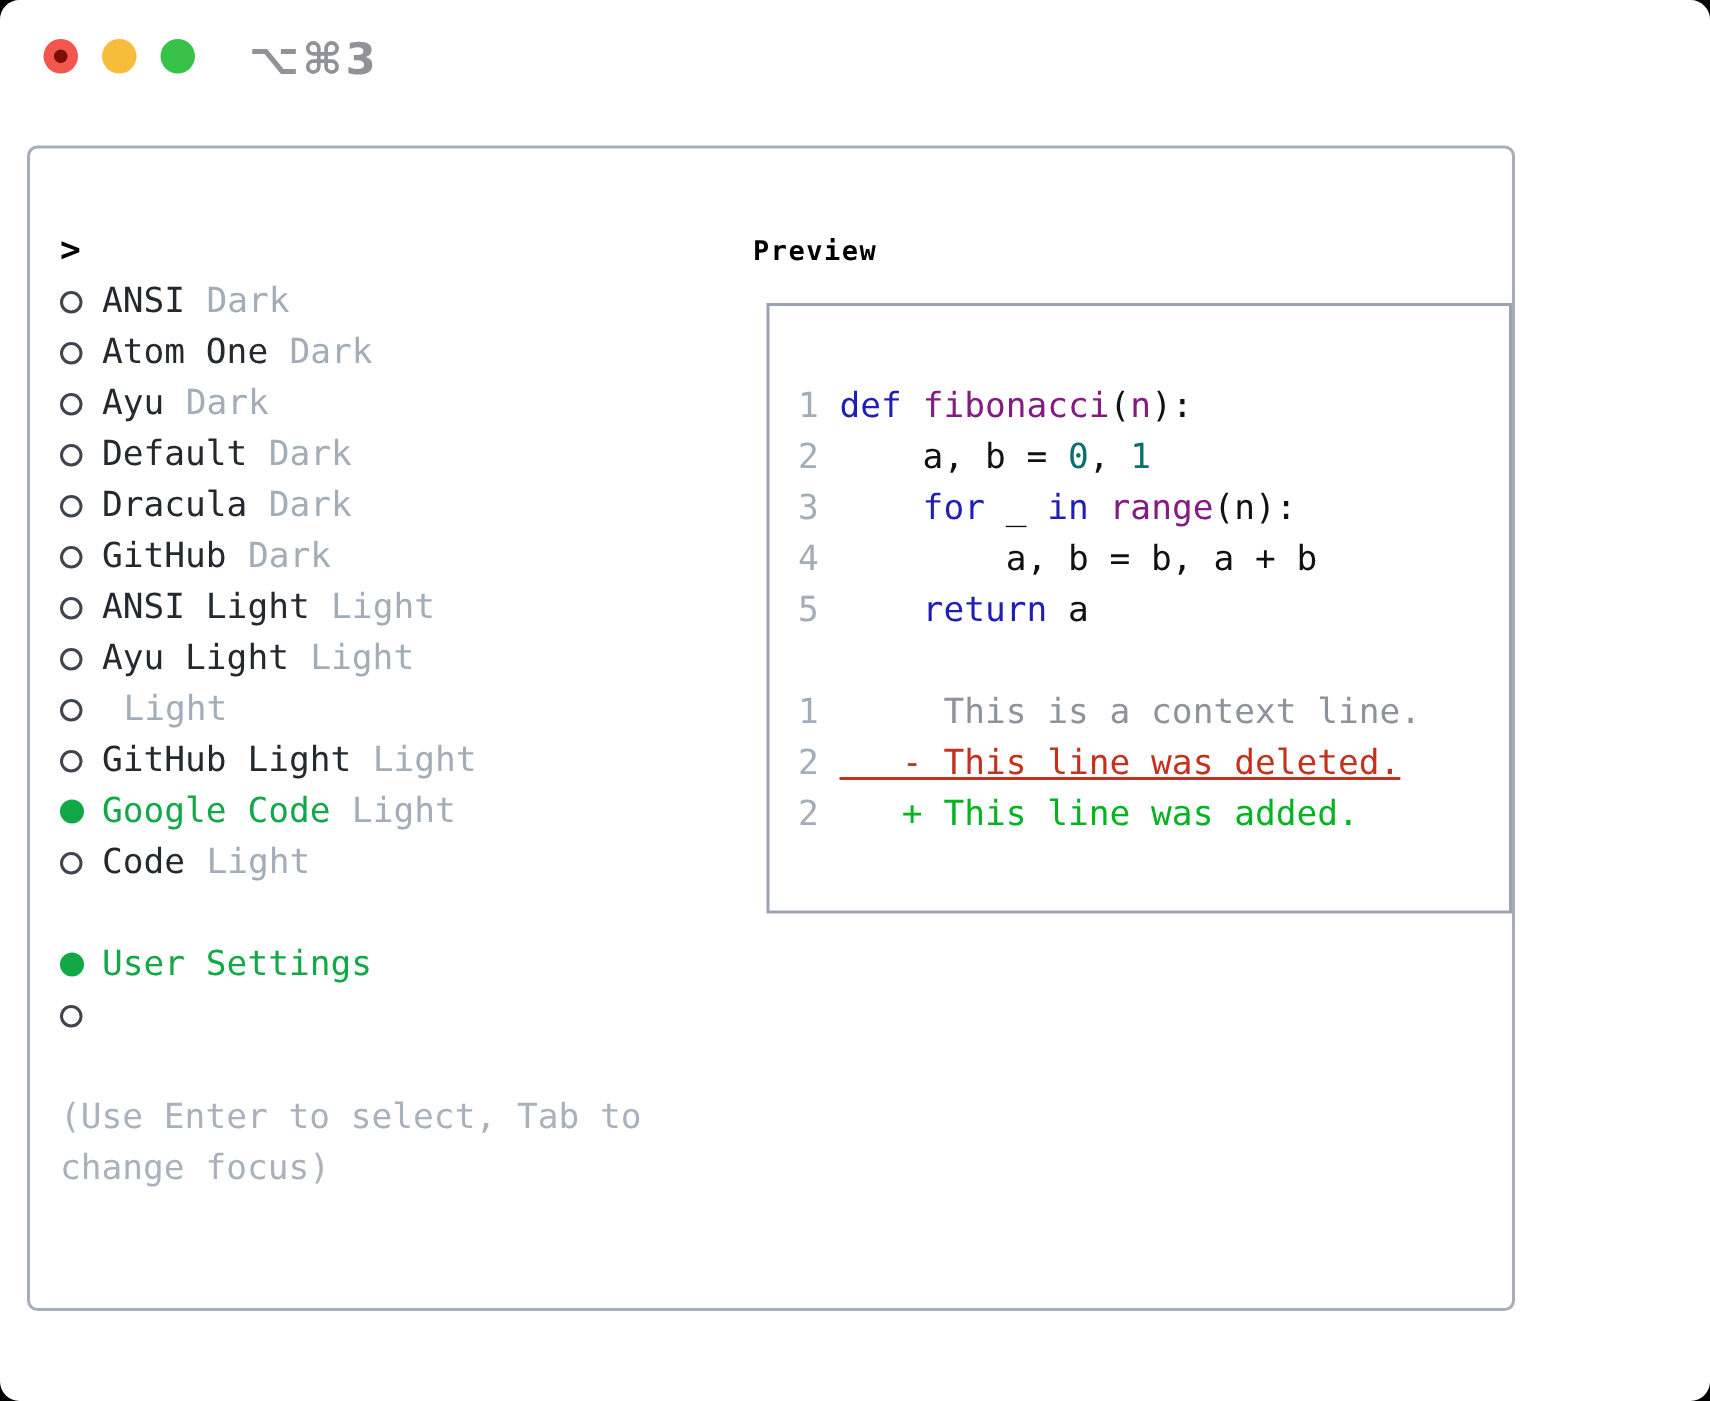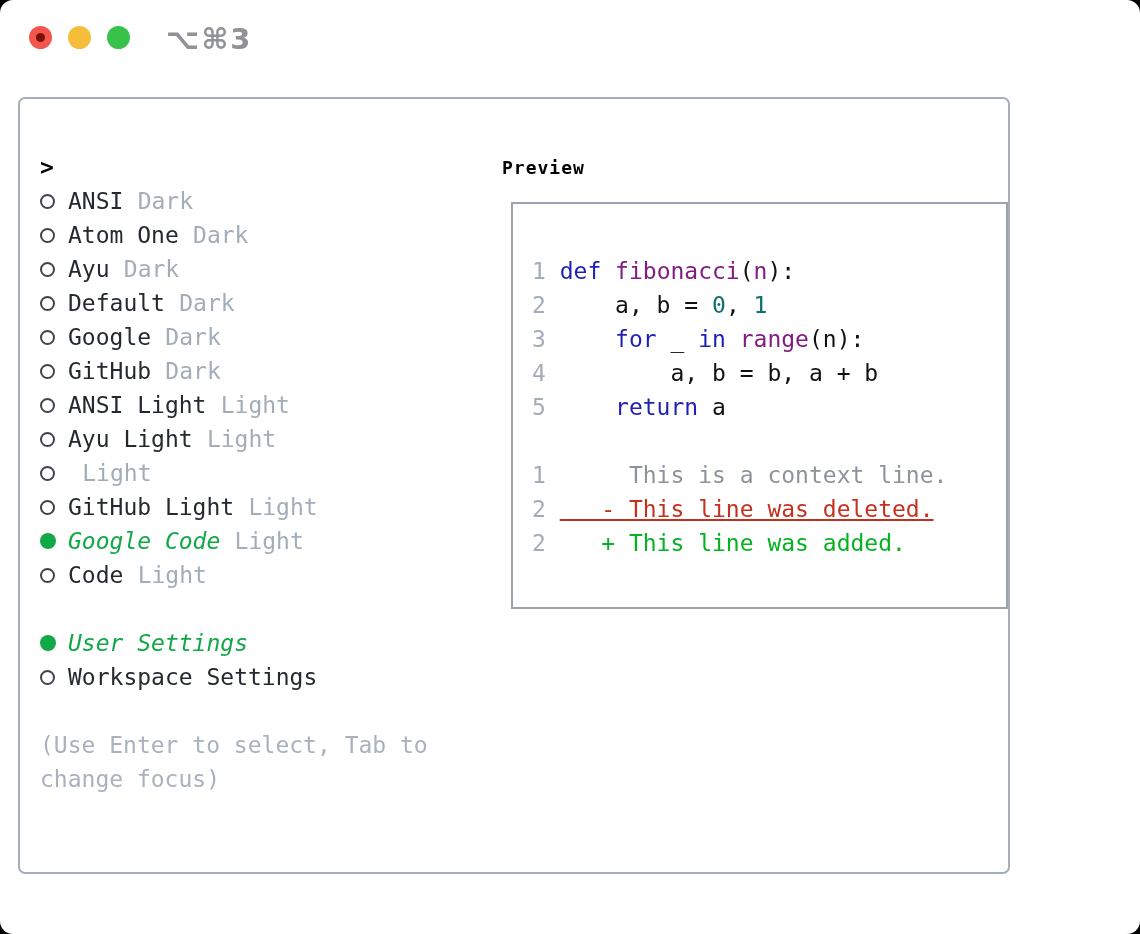--- a/index.html
+++ b/index.html
@@ -26,21 +26,21 @@
   
   .left-col{position:absolute;left:20px;top:51px;font-size:23px;color:var(--text);}
   .row{display:flex;align-items:center;height:34px;white-space:pre;}
   .spacer{height:34px;}
   .marker{flex:none;width:28px;display:flex;align-items:center;}
   .arrow{font-weight:bold;color:#000;}
   .ring{display:inline-block;width:11px;height:11px;border:2.5px solid #40454d;border-radius:50%;}
   .dot{display:inline-block;width:16px;height:16px;border-radius:50%;background:var(--accent);}
   .header-label{font-weight:bold;color:#000;letter-spacing:1px;}
   .t-name{color:var(--text);}
-  .t-name.sel{color:var(--accent);font-style:italic;}
+  .t-name.sel{color:var(--accent);}
   .t-var{color:var(--muted);margin-left:0.62em;}
   .apply-header span{color:#111;}
   .hint-line{color:var(--hint);}
   
   .preview-title{
     position:absolute;left:482px;top:51px;height:34px;display:flex;align-items:center;
     font-size:18px;font-weight:bold;color:#000;letter-spacing:1px;
   }
   .preview-box{
     position:absolute;left:491px;top:103px;width:497px;height:407px;
@@ -76,36 +76,36 @@
     <div class="left-col">
       <div class="row">
         <span class="marker arrow">&gt;</span>
       </div>
 
       <div id="theme-list">
           <div class="row"><span class="marker"><i class="ring"></i></span><span class="t-name">ANSI</span><span class="t-var">Dark</span></div>
           <div class="row"><span class="marker"><i class="ring"></i></span><span class="t-name">Atom One</span><span class="t-var">Dark</span></div>
           <div class="row"><span class="marker"><i class="ring"></i></span><span class="t-name">Ayu</span><span class="t-var">Dark</span></div>
           <div class="row"><span class="marker"><i class="ring"></i></span><span class="t-name">Default</span><span class="t-var">Dark</span></div>
-          <div class="row"><span class="marker"><i class="ring"></i></span><span class="t-name">Google</span><span class="t-var">Dark</span></div>
+          <div class="row"><span class="marker"><i class="ring"></i></span><span class="t-name">Dracula</span><span class="t-var">Dark</span></div>
           <div class="row"><span class="marker"><i class="ring"></i></span><span class="t-name">GitHub</span><span class="t-var">Dark</span></div>
           <div class="row"><span class="marker"><i class="ring"></i></span><span class="t-name">ANSI Light</span><span class="t-var">Light</span></div>
           <div class="row"><span class="marker"><i class="ring"></i></span><span class="t-name">Ayu Light</span><span class="t-var">Light</span></div>
           <div class="row"><span class="marker"><i class="ring"></i></span><span class="t-var">Light</span></div>
           <div class="row"><span class="marker"><i class="ring"></i></span><span class="t-name">GitHub Light</span><span class="t-var">Light</span></div>
           <div class="row"><span class="marker"><i class="dot"></i></span><span class="t-name sel">Google Code</span><span class="t-var">Light</span></div>
           <div class="row"><span class="marker"><i class="ring"></i></span><span class="t-name">Code</span><span class="t-var">Light</span></div>
         </div>
 
       <div class="row spacer"></div>
 
 
       <div id="apply-list">
           <div class="row"><span class="marker"><i class="dot"></i></span><span class="t-name sel">User Settings</span></div>
-          <div class="row"><span class="marker"><i class="ring"></i></span><span class="t-name">Workspace Settings</span></div>
+          <div class="row"><span class="marker"><i class="ring"></i></span></div>
         </div>
 
       <div class="row spacer"></div>
 
       <div>
         <div class="row hint-line">(Use Enter to select, Tab to</div>
         <div class="row hint-line">change focus)</div>
       </div>
     </div>
 

